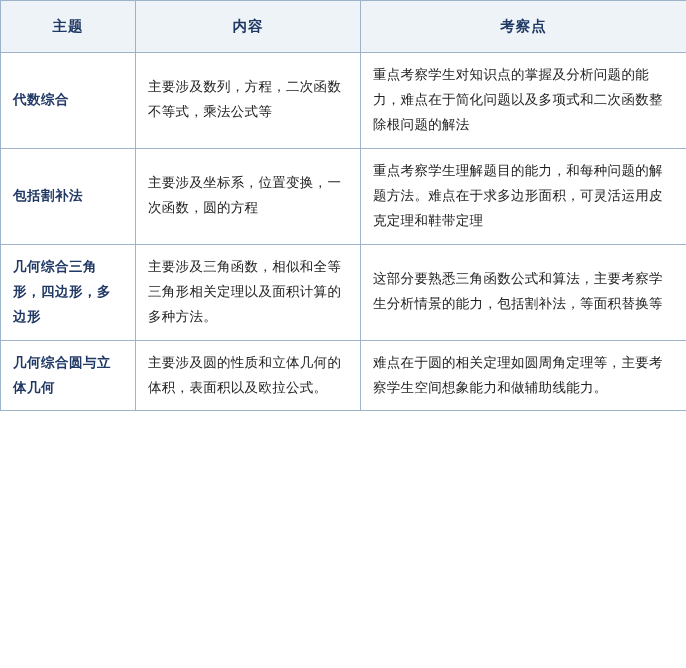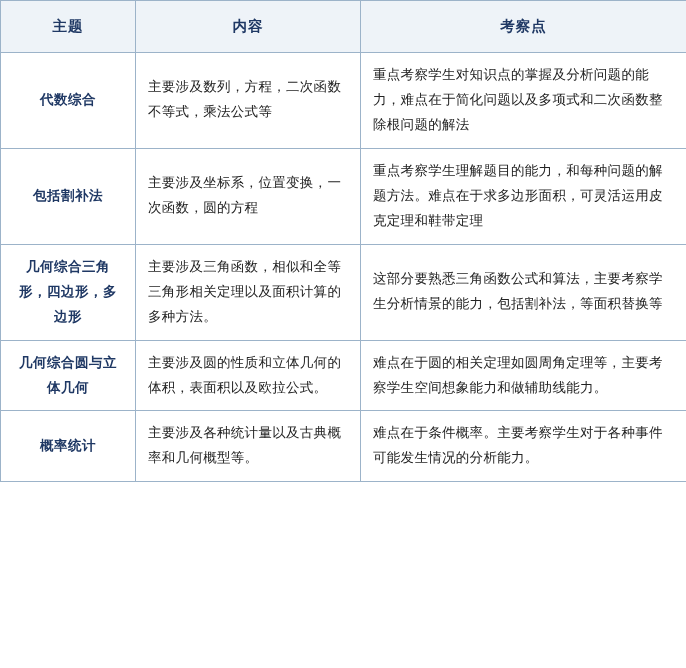--- a/index.html
+++ b/index.html
@@ -33,21 +33,20 @@
     padding: 12px 10px;
     letter-spacing: 1px;
   }
   col.col-topic { width: 135px; }
   col.col-content { width: 225px; }
   col.col-points { width: 326px; }
 
   td.topic-cell {
     color: #1f3864;
     font-weight: bold;
-    text-align: center;
     letter-spacing: 0.5px;
     line-height: 1.9;
   }
   td.content-cell,
   td.points-cell {
     color: #222222;
     text-align: left;
     letter-spacing: 0.3px;
   }
 </style>
@@ -81,19 +80,14 @@
     <tr>
       <td class="topic-cell">几何综合三角形，四边形，多边形</td>
       <td class="content-cell">主要涉及三角函数，相似和全等三角形相关定理以及面积计算的多种方法。</td>
       <td class="points-cell">这部分要熟悉三角函数公式和算法，主要考察学生分析情景的能力，包括割补法，等面积替换等</td>
     </tr>
     <tr>
       <td class="topic-cell">几何综合圆与立体几何</td>
       <td class="content-cell">主要涉及圆的性质和立体几何的体积，表面积以及欧拉公式。</td>
       <td class="points-cell">难点在于圆的相关定理如圆周角定理等，主要考察学生空间想象能力和做辅助线能力。</td>
     </tr>
-    <tr>
-      <td class="topic-cell">概率统计</td>
-      <td class="content-cell">主要涉及各种统计量以及古典概率和几何概型等。</td>
-      <td class="points-cell">难点在于条件概率。主要考察学生对于各种事件可能发生情况的分析能力。</td>
-    </tr>
   </tbody>
 </table>
 
 </body></html>

